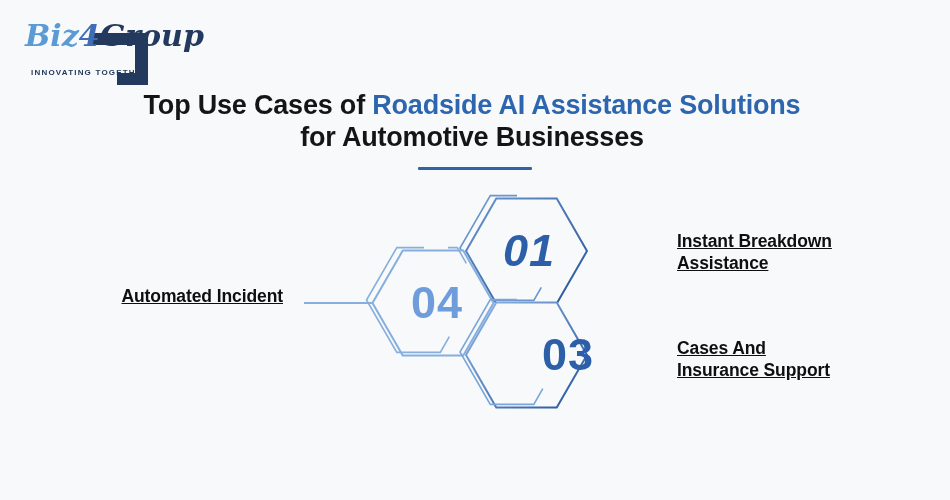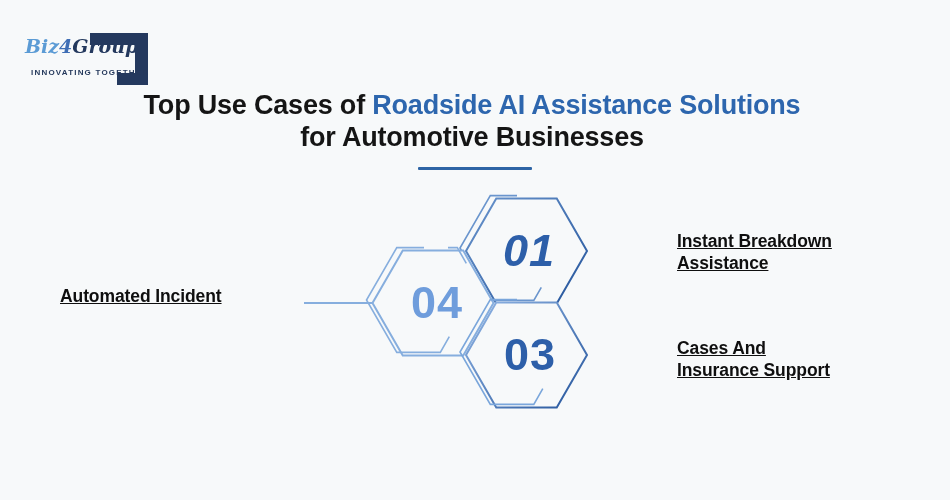--- a/index.html
+++ b/index.html
@@ -6,23 +6,23 @@
   body{
     width:950px;height:500px;position:relative;overflow:hidden;
     background:#f7f9fa;
     font-family:"Liberation Sans", sans-serif;
   }
 
   
   .logo{position:absolute;left:25px;top:12px;width:140px;height:80px;}
   .logo-bracket{position:absolute;left:0;top:0;z-index:0;}
   .brand{
-    position:absolute;left:0;top:18px;z-index:1;
+    position:absolute;left:0;top:8px;z-index:1;
     font-family:"DejaVu Serif", serif;font-style:italic;font-weight:bold;
-    font-size:19px;line-height:32px;white-space:nowrap;
+    font-size:30px;line-height:32px;white-space:nowrap;
   }
   .brand .p1{color:#5b9bd5;}
   .brand .p2{color:#3f6eb5;}
   .brand .p3{color:#24395e;}
   .tagline{
     position:absolute;left:6px;top:56px;z-index:1;
     font-size:8px;font-weight:bold;letter-spacing:1.2px;color:#25395c;
     white-space:nowrap;
   }
 
@@ -42,28 +42,28 @@
   .diagram-svg{position:absolute;left:0;top:0;}
 
   .step-number{
     position:absolute;width:124px;text-align:center;
     font-size:45px;font-weight:700;letter-spacing:1px;line-height:50px;
   }
   .num-dark{color:#2d5fa9;}
   .num-light{color:#6f9ddc;}
   .n01{left:467px;top:226px;font-style:italic;}
   .n02{left:375px;top:278px;}
-  .n03{left:468px;top:330px;}
+  .n03{left:468px;top:330px;padding-left:38px;}
 
   .step-label{
     position:absolute;font-size:17.5px;font-weight:700;color:#0f0f0f;
     line-height:22px;letter-spacing:-0.1px;text-decoration:underline;
   }
   .lbl-right{text-align:left;}
-  .lbl-left{}
+  .lbl-left{text-align:right;}
   .lbl-1{left:677px;top:230px;width:200px;}
   .lbl-2{left:60px;top:285px;width:223px;}
   .lbl-3{left:677px;top:337px;width:200px;}
 </style>
 </head>
 <body>
 
 <div class="logo">
   <svg class="logo-bracket" width="140" height="80" viewBox="0 0 140 80">
     <path d="M65,21 L123,21 L123,73 L92,73 L92,61 L110,61 L110,33 L65,33 Z" fill="#24395e"></path>

